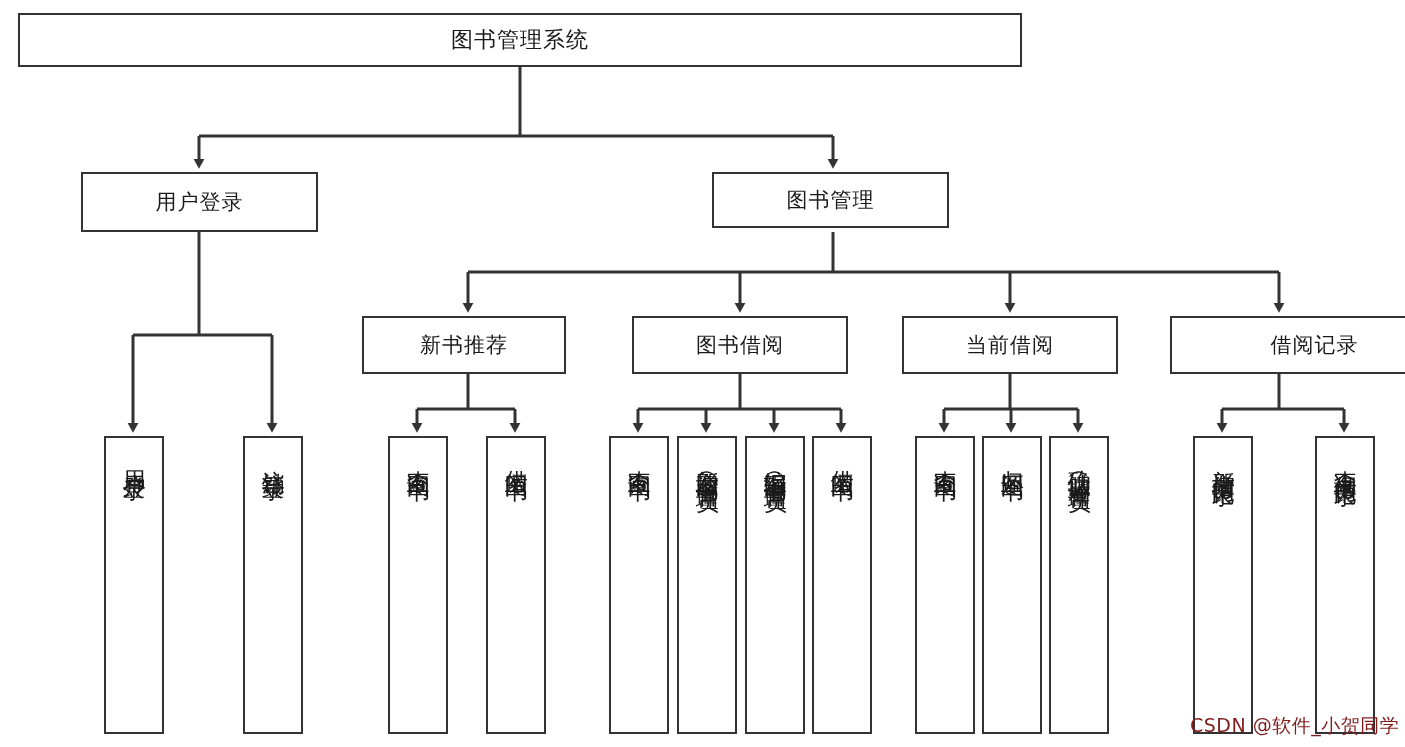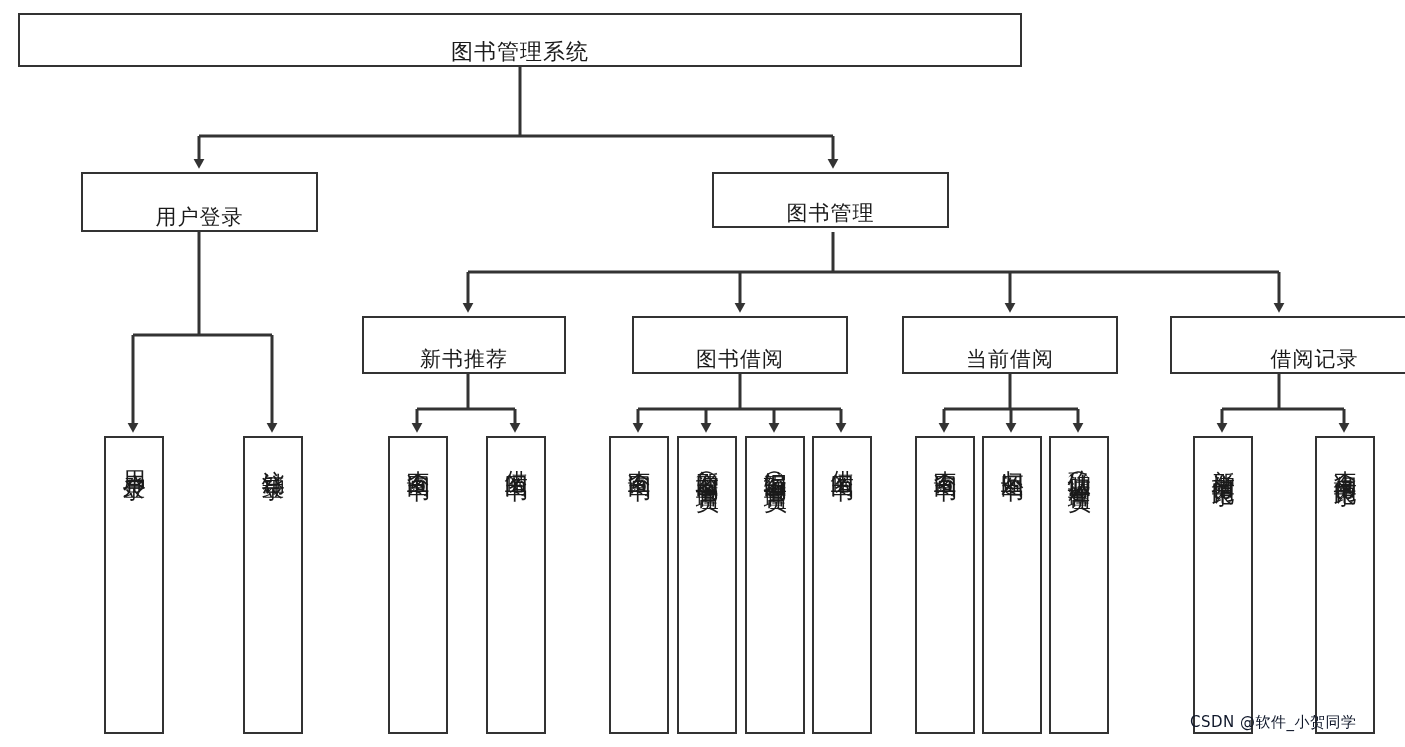--- a/index.html
+++ b/index.html
@@ -25,21 +25,21 @@
     width: 1405px;
     height: 747px;
     pointer-events: none;
   }
   .node {
     position: absolute;
     box-sizing: border-box;
     border: 2px solid #333333;
     background: #ffffff;
     display: flex;
-    align-items: flex-end;
+    align-items: center;
     justify-content: center;
     color: #1a1a1a;
   }
   .node-label {
     display: block;
     text-align: center;
     line-height: 1.18;
     white-space: nowrap;
   }
   
@@ -59,22 +59,22 @@
   .node.vert .node-label {
     writing-mode: vertical-rl;
     text-orientation: upright;
     font-size: 23px;
     line-height: 1.02;
     letter-spacing: 3px;
     white-space: nowrap;
   }
   .watermark {
     position: absolute;
-    font-size: 15px;
-    color: #0f172a;
+    font-size: 19px;
+    color: #7f1d1d;
     letter-spacing: 0.5px;
     white-space: nowrap;
     user-select: none;
   }
 </style>
 </head>
 <body>
 
 <div id="canvas">
 

